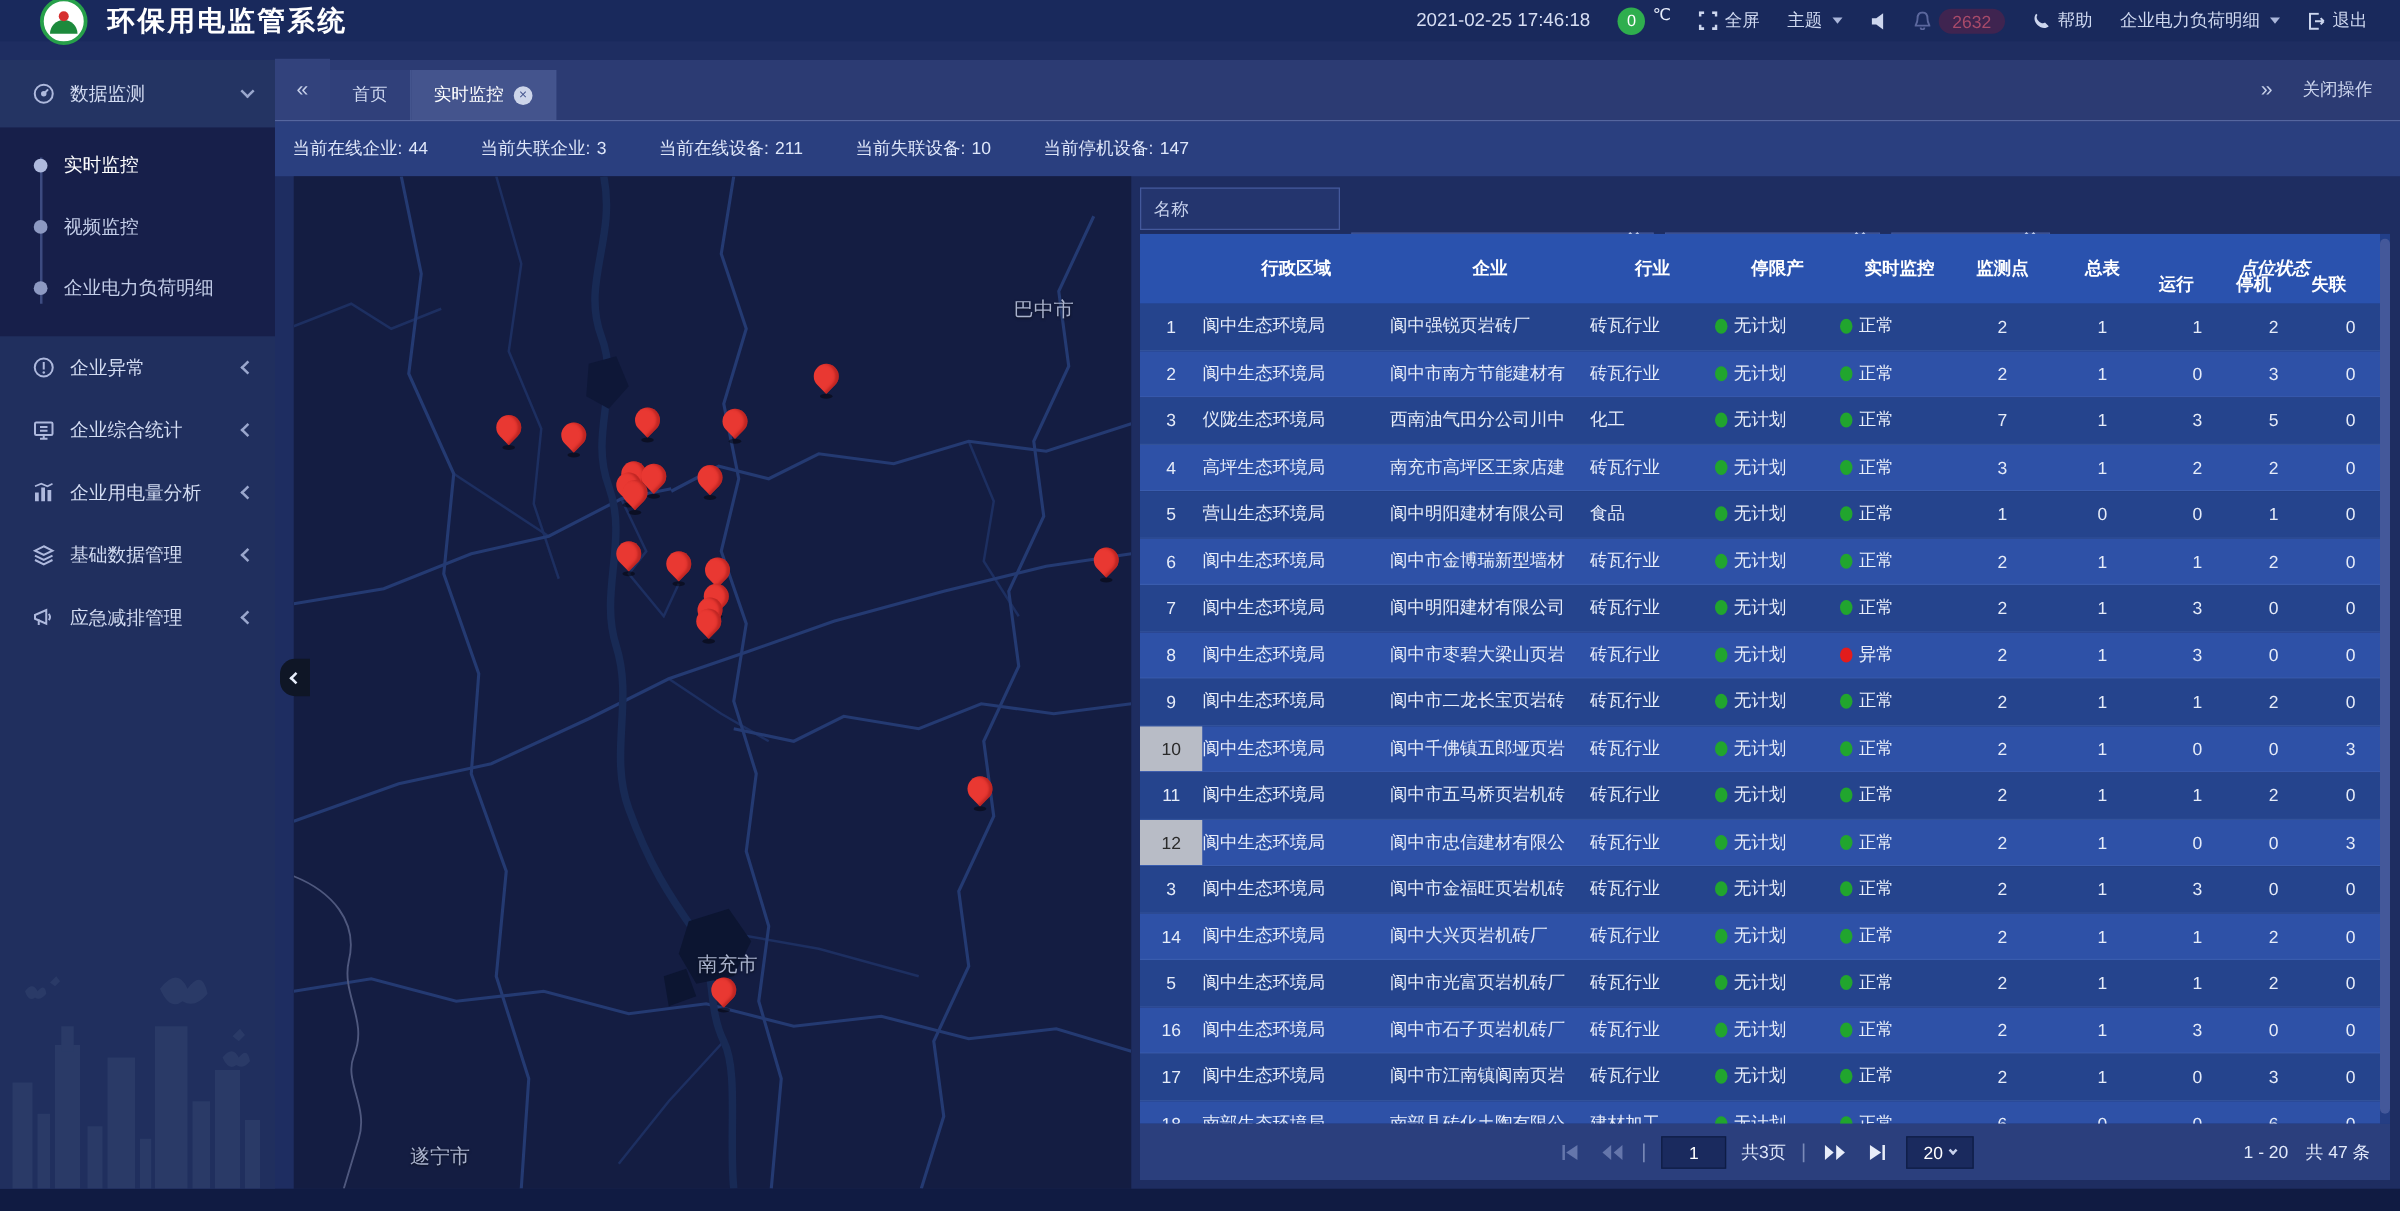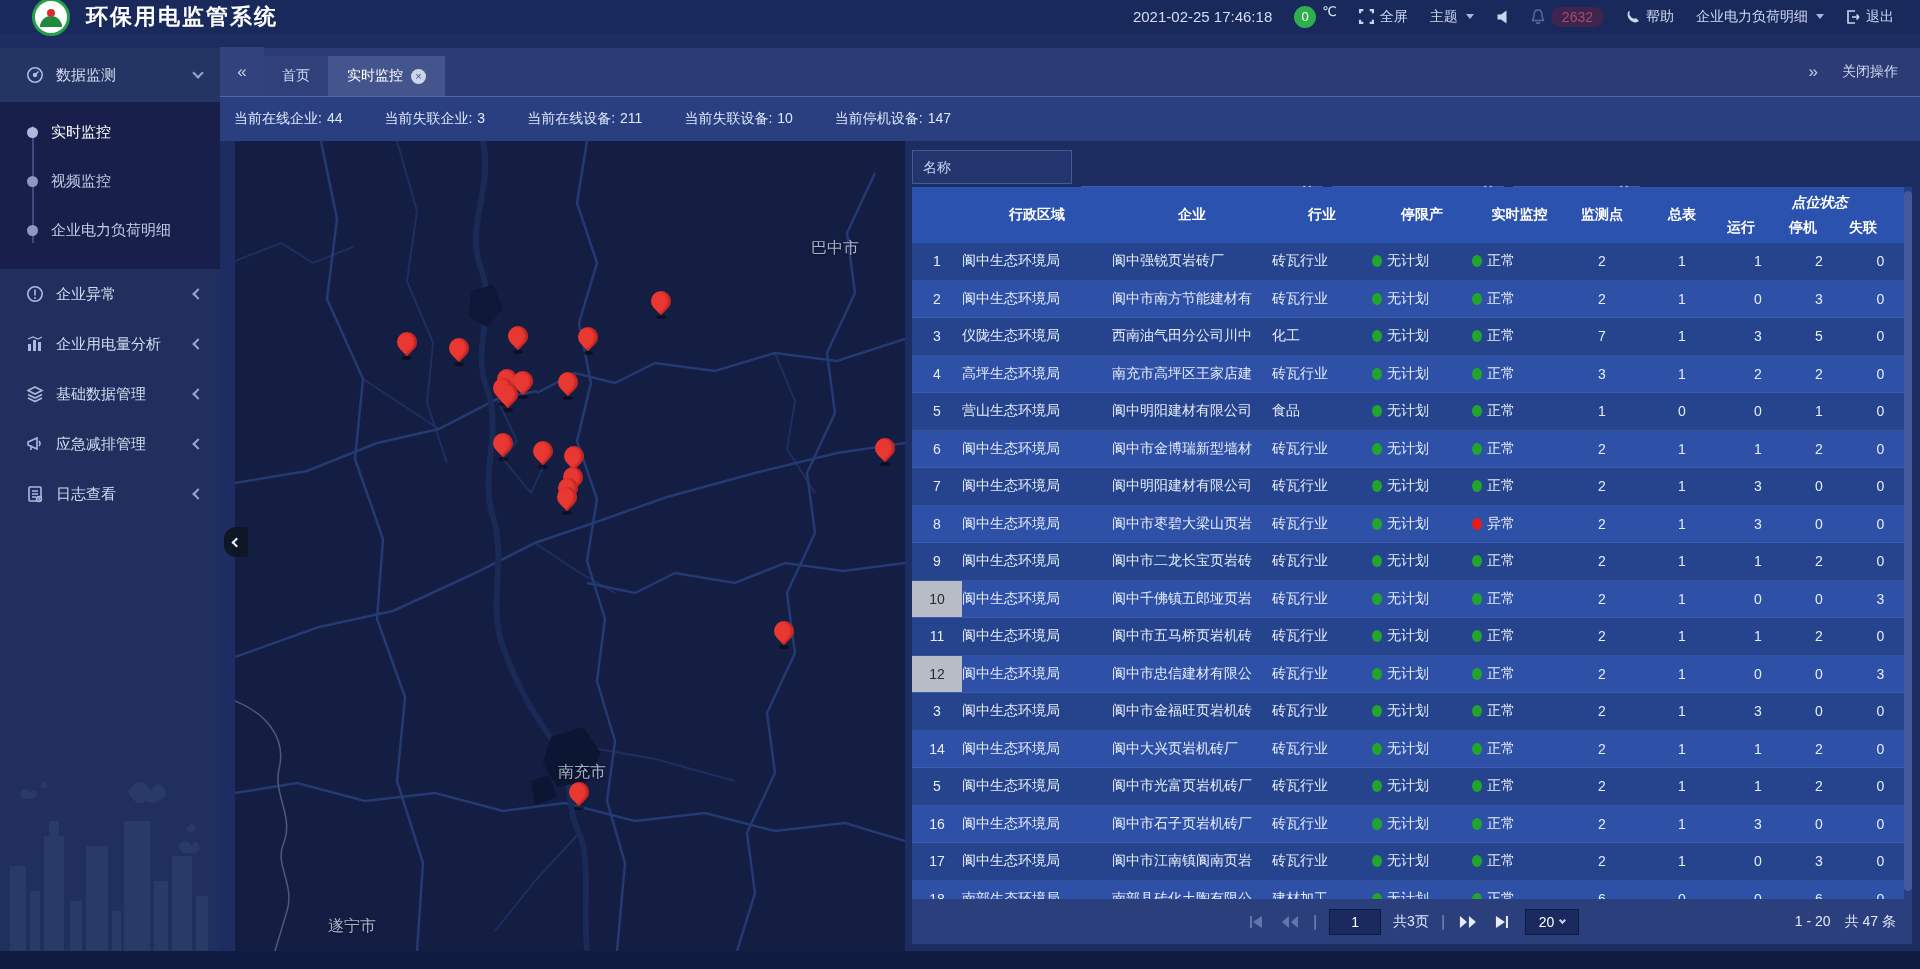--- a/index.html
+++ b/index.html
@@ -74,21 +74,21 @@
   .f-input::placeholder{color:#c7d1ec;opacity:1;}
   .f-select{height:34px;background:#24356e;border:1px solid #44599c;display:flex;align-items:flex-start;padding:0 12px;font-size:14px;color:#e8eefc;cursor:pointer;margin-top:36px;}
   .f-select .sel-label{flex:1;white-space:nowrap;}
   .f-select .chev{width:6px;height:6px;border-color:#c7d1ec;margin-left:10px;margin-top:-3px;}
   .w-region{width:242px;} .w-industry{width:172px;} .w-status{width:127px;}
 
   .table-wrap{position:absolute;left:0;top:46px;width:1000px;height:712px;overflow:hidden;}
   .t-header{display:flex;height:56px;background:#2a52ae;color:#fff;font-size:14px;font-weight:bold;}
   .t-hcell{display:flex;align-items:center;justify-content:center;white-space:nowrap;}
   .h-group{display:flex;flex-direction:column;}
-  .h-group-top{text-align:center;font-style:italic;padding-top:7px;height:26px;}
+  .h-group-top{text-align:center;font-style:italic;padding-top:19px;height:26px;}
   .h-group-bottom{display:flex;flex:1;align-items:center;}
   .h-sub{text-align:left;white-space:nowrap;}
   .t-row{display:flex;height:37.5px;align-items:center;font-size:14px;color:#e6ecf9;border-bottom:1px solid rgba(100,130,200,.22);cursor:pointer;}
   .t-row.odd{background:#25448d;}
   .t-row.even{background:#2e51a7;}
   .t-cell{white-space:nowrap;overflow:hidden;}
   .c-center{text-align:center;}
   .num-cell{height:100%;display:flex;align-items:center;justify-content:center;}
   .num-cell.gray{background:#b8bcc6;color:#2a2a2a;}
   .status-dot{display:inline-block;width:10px;height:12px;border-radius:50%;margin-right:5px;vertical-align:-2px;}
@@ -208,20 +208,30 @@
                 <circle cx="9" cy="9" r="7.2"></circle>
                 <path d="M9,4.5 V10.5"></path>
                 <circle cx="9" cy="13" r="1" fill="#aeb9dd" stroke="none"></circle>
               </svg>
             </span>
             <span class="g-label">企业异常</span>
             <span class="chev left"></span>
           </div>
           <div class="side-group">
             <span class="g-icon">
+              <svg width="18" height="18" viewBox="0 0 18 18" fill="none" stroke="#aeb9dd" stroke-width="1.6">
+                <rect x="2" y="3" width="14" height="10" rx="1"></rect>
+                <path d="M6,6.5 H12 M6,9.5 H12 M9,13 V16 M6,16 H12"></path>
+              </svg>
+            </span>
+            <span class="g-label">企业综合统计</span>
+            <span class="chev left"></span>
+          </div>
+          <div class="side-group">
+            <span class="g-icon">
               <svg width="18" height="18" viewBox="0 0 18 18" fill="#aeb9dd">
                 <rect x="2" y="9" width="3" height="7"></rect>
                 <rect x="7" y="5" width="3" height="11"></rect>
                 <rect x="12" y="7" width="3" height="9"></rect>
                 <path d="M2,4 L7,2 L12,4 L16,2" stroke="#aeb9dd" stroke-width="1.3" fill="none"></path>
               </svg>
             </span>
             <span class="g-label">企业用电量分析</span>
             <span class="chev left"></span>
           </div>
@@ -237,32 +247,20 @@
             <span class="chev left"></span>
           </div>
           <div class="side-group">
             <span class="g-icon">
               <svg width="18" height="18" viewBox="0 0 18 18" fill="none" stroke="#aeb9dd" stroke-width="1.6">
                 <path d="M2,7 L11,3 V14 L2,10 Z"></path>
                 <path d="M13,6 A4,4 0 0 1 13,11 M5,10.5 V15"></path>
               </svg>
             </span>
             <span class="g-label">应急减排管理</span>
-            <span class="chev left"></span>
-          </div>
-          <div class="side-group">
-            <span class="g-icon">
-              <svg width="18" height="18" viewBox="0 0 18 18" fill="none" stroke="#aeb9dd" stroke-width="1.6">
-                <rect x="3" y="2" width="12" height="14" rx="1"></rect>
-                <path d="M6,6 H12 M6,9 H12 M6,12 H10"></path>
-                <circle cx="13" cy="14" r="2.4" fill="#202f5e"></circle>
-                <path d="M13,12.8 V14 L14,14.8"></path>
-              </svg>
-            </span>
-            <span class="g-label">日志查看</span>
             <span class="chev left"></span>
           </div>
         </div>
       </nav>
     <svg class="skyline" viewBox="0 0 220 200">
       <g fill="#33446f">
         <rect x="10" y="115" width="16" height="85"></rect>
           <rect x="30" y="140" width="10" height="60"></rect>
         <rect x="44" y="85" width="20" height="115"></rect>
           <rect x="49" y="70" width="10" height="20"></rect>

